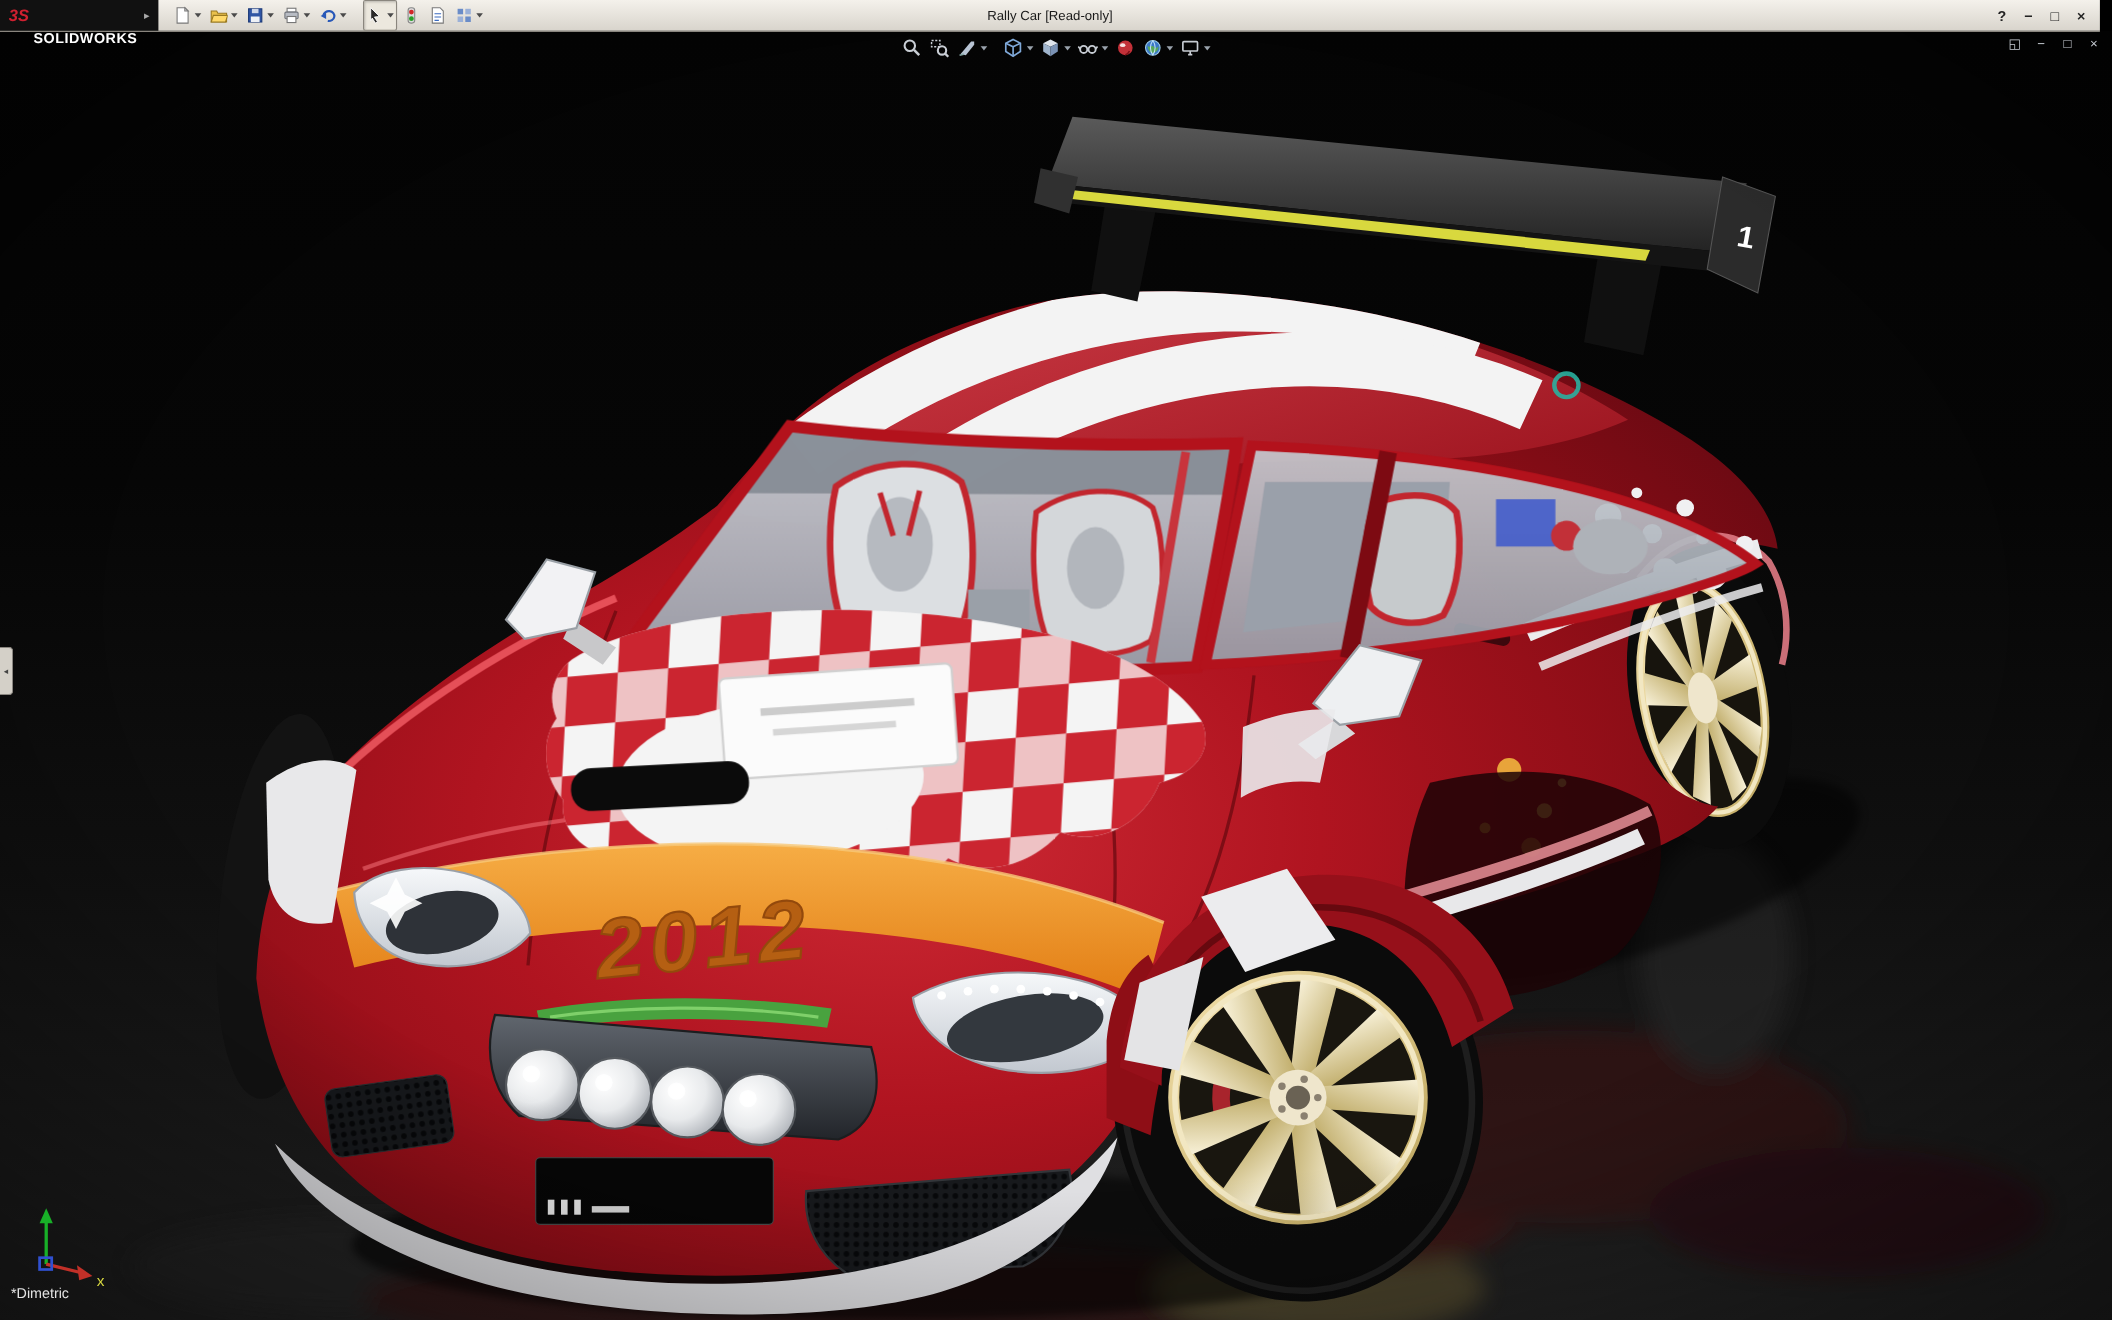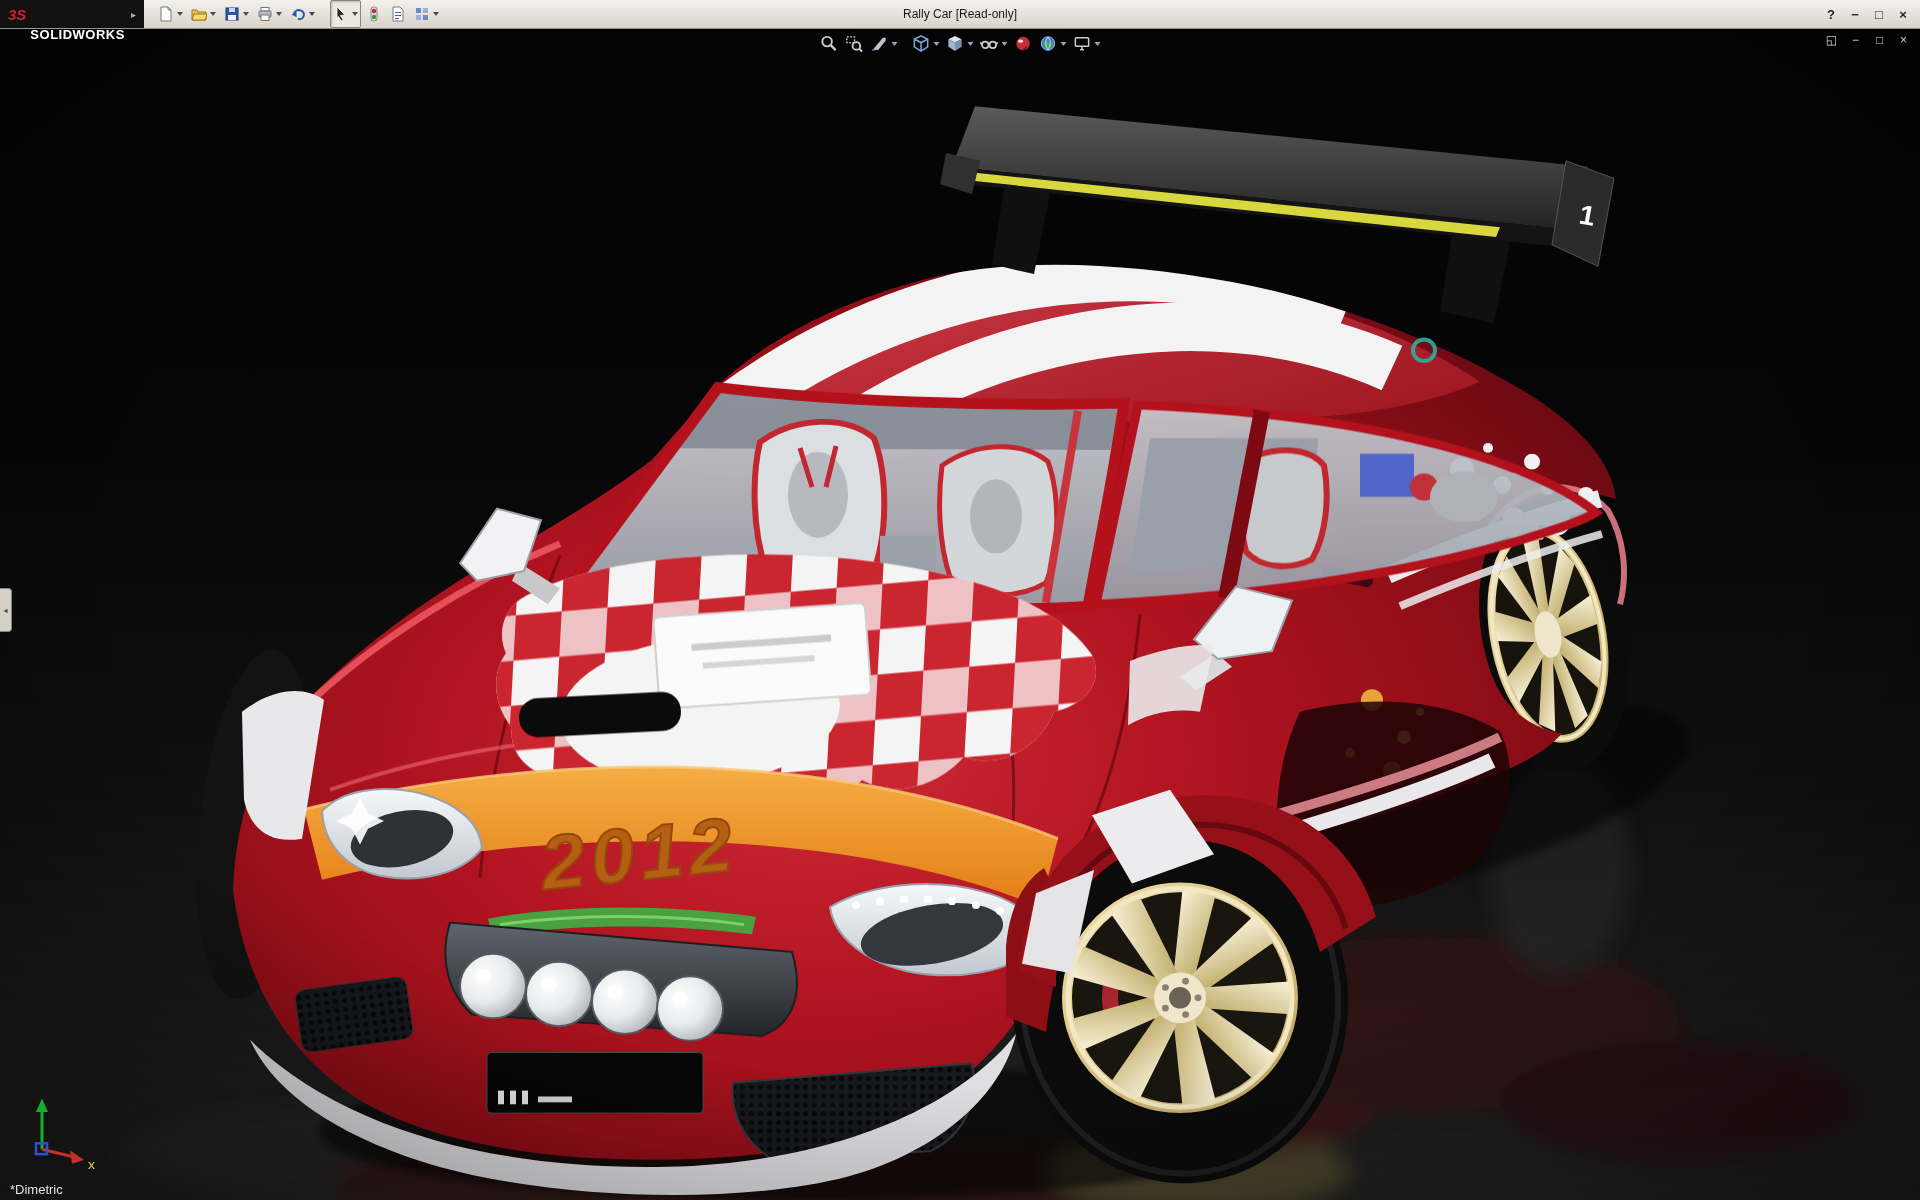--- a/index.html
+++ b/index.html
@@ -1,18 +1,18 @@
 <!DOCTYPE html>
 <html><head>
 <meta charset="utf-8">
 <style>
   html,body{margin:0;padding:0;}
   body{width:1920px;height:1200px;overflow:hidden;background:#000;font-family:"Liberation Sans",sans-serif;position:relative;}
   
-  .menubar{position:absolute;top:0;left:0;right:0;height:28px;background:linear-gradient(#f4f1eb,#d8d4cc);border-bottom:1px solid #98948c;display:flex;z-index:30;}
+  .menubar{position:absolute;top:0;left:0;right:11px;height:28px;background:linear-gradient(#f4f1eb,#d8d4cc);border-bottom:1px solid #98948c;display:flex;z-index:30;}
   .logo{height:28px;background:#111;color:#fff;display:flex;align-items:center;padding:0 8px 0 8px;gap:4px;flex:0 0 auto;}
   .brand-mark{color:#d02030;font-weight:bold;font-style:italic;font-size:15px;}
   .brand-name{font-weight:bold;font-size:13px;letter-spacing:.5px;color:#fff;margin-top:40px;}
   .logo-arrow{color:#aaa;font-size:10px;margin-left:2px;}
   .tb-group{display:flex;align-items:center;margin-left:10px;}
   .tbtn{display:flex;align-items:center;height:24px;padding:1px 2px;margin:0 1px;border:1px solid transparent;border-radius:2px;}
   .tbtn.active{background:#ece8de;border:1px solid #8a867e;box-shadow:inset 1px 1px 2px rgba(0,0,0,.2);}
   .icon16{width:16px;height:16px;display:block;}
   .dd{width:0;height:0;border-left:3px solid transparent;border-right:3px solid transparent;border-top:4px solid #4a4a4a;margin-left:3px;}
   .title{position:absolute;left:0;right:0;top:0;height:40px;line-height:28px;text-align:center;font-size:12px;color:#1a1a1a;pointer-events:none;z-index:1;}
@@ -24,21 +24,21 @@
   
   .hud{position:absolute;top:5px;left:50%;transform:translateX(-50%);display:flex;align-items:center;gap:2px;z-index:20;}
   .hudbtn{display:flex;align-items:center;padding:1px 2px;border-radius:2px;}
   .icon18{width:19px;height:19px;display:block;}
   .hud .dd{border-top-color:#9aa3ad;}
   .hud-sep{width:6px;}
   
   .docctl{position:absolute;top:4px;right:8px;display:flex;gap:7px;z-index:20;}
   .docbtn{color:#c9ced5;font-size:12px;width:17px;height:15px;display:flex;align-items:center;justify-content:center;}
   
-  .orientation{position:absolute;left:10px;bottom:3px;color:#e2e2e2;font-size:13px;z-index:20;margin-top:20px;}
+  .orientation{position:absolute;left:10px;bottom:17px;color:#e2e2e2;font-size:13px;z-index:20;margin-top:20px;}
   .collapse-tab{position:absolute;left:0;top:560px;width:11px;height:42px;background:#d4d0c8;border:1px solid #8a868.0;border:1px solid #8a8680;border-left:none;border-radius:0 4px 4px 0;display:flex;align-items:center;justify-content:center;font-size:8px;color:#444;z-index:20;}
 </style>
 </head>
 <body>
 
 <div class="menubar">
   <div class="logo">
     <span class="brand-mark">3S</span>
     <span class="brand-name">SOLIDWORKS</span>
     <span class="logo-arrow">▸</span>

